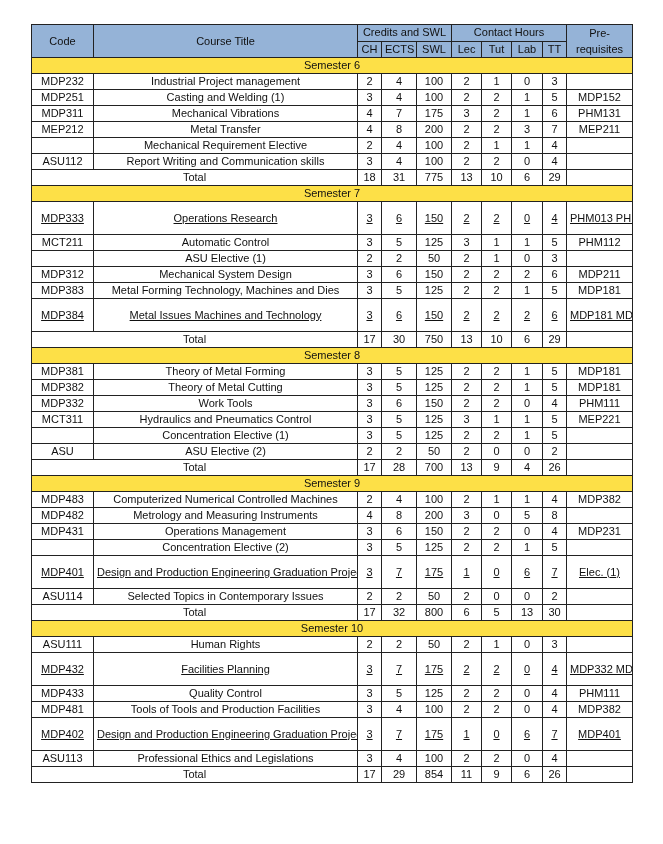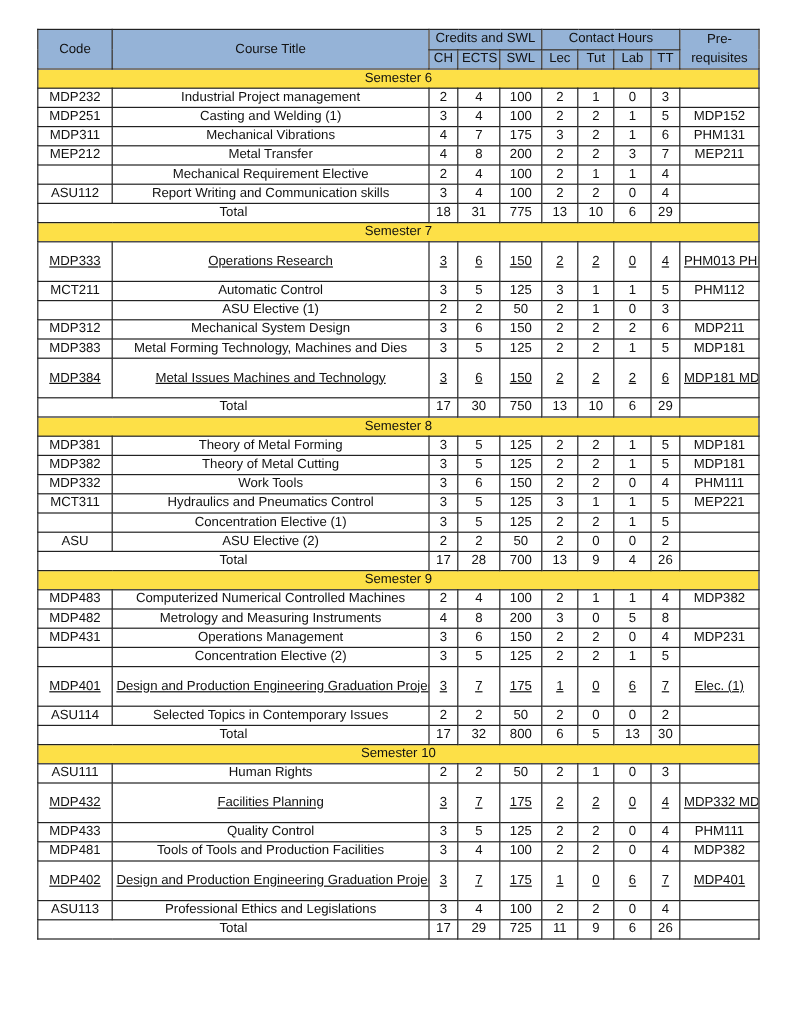--- a/index.html
+++ b/index.html
@@ -472,21 +472,21 @@
         <td class="c">2</td>
         <td class="c">2</td>
         <td class="c">0</td>
         <td class="c">4</td>
         <td class="c"></td>
       </tr>
       <tr>
         <td colspan="2" class="c">Total</td>
         <td class="c">17</td>
         <td class="c">29</td>
-        <td class="c">725</td>
+        <td class="c">854</td>
         <td class="c">11</td>
         <td class="c">9</td>
         <td class="c">6</td>
         <td class="c">26</td>
         <td></td>
       </tr>
     </tbody>
 </table>
 
 </body></html>

